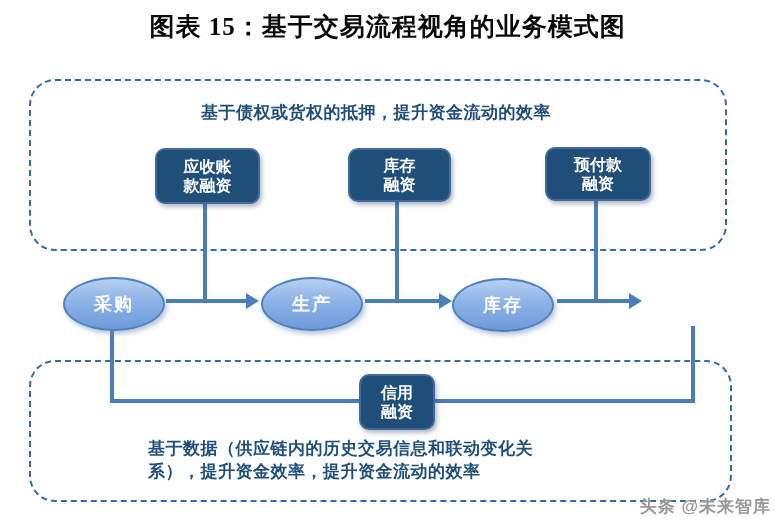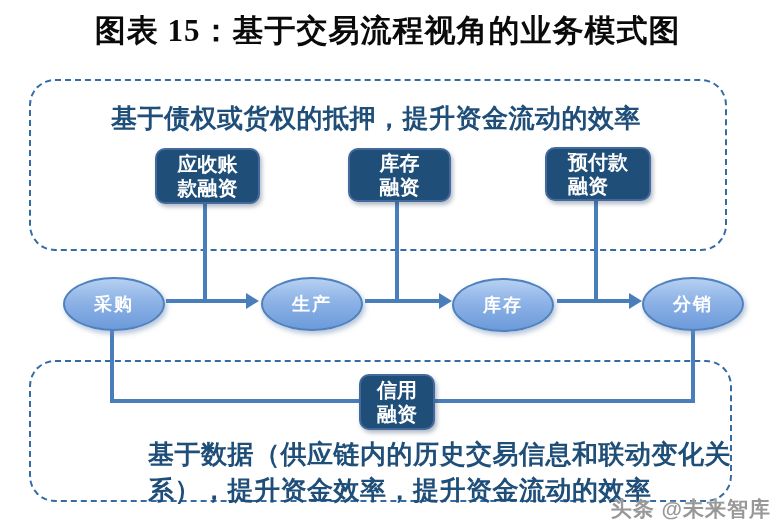--- a/index.html
+++ b/index.html
@@ -3,39 +3,39 @@
 <meta charset="utf-8">
 <style>
   html,body { margin:0; padding:0; background:#ffffff; }
   .canvas {
     position:relative; width:775px; height:529px; background:#ffffff;
     font-family:"Liberation Sans","DejaVu Sans",sans-serif; overflow:hidden;
   }
   .title {
     position:absolute; top:10px; left:0; width:100%; text-align:center;
     font-family:"Liberation Serif","DejaVu Serif",serif;
-    font-weight:bold; font-size:31px; color:#0a0a0a; letter-spacing:1px;
+    font-weight:bold; font-size:25px; color:#0a0a0a; letter-spacing:1px;
   }
   .dashed-box {
     position:absolute; border:2px dashed #356BA5; border-radius:26px;
     background:transparent; z-index:0;
   }
   .top-box    { left:29px; top:79px;  width:694px; height:168px; }
   .bottom-box { left:29px; top:360px; width:699px; height:138px; }
   .section-caption {
-    position:absolute; color:#1F4E79; font-weight:bold; font-size:26px;
+    position:absolute; color:#1F4E79; font-weight:bold; font-size:17px;
     letter-spacing:0.5px; z-index:2;
   }
   .top-caption { left:29px; top:101px; width:694px; text-align:center; }
   .bottom-caption { left:148px; top:437px; white-space:pre-line; line-height:1.38; }
   .navy-box {
     position:absolute; background:#1F4E79; border:2px solid #44699C;
-    border-radius:10px; color:#ffffff; font-weight:bold; font-size:20px;
+    border-radius:10px; color:#ffffff; font-weight:bold; font-size:16px;
     line-height:1.2; display:flex; align-items:center; justify-content:center;
-    text-align:left; white-space:pre-line;
+    text-align:center; white-space:pre-line;
     box-shadow:2px 3px 4px rgba(40,60,90,0.35); z-index:4;
   }
   .fin1 { left:155px; top:148px; width:101px; height:52px; }
   .fin2 { left:348px; top:148px; width:99px;  height:50px; }
   .fin3 { left:545px; top:147px; width:102px; height:50px; }
   .credit-box { left:359px; top:374px; width:72px; height:52px; }
   .vline { position:absolute; width:4px; background:#4A7EBB; z-index:2; }
   .hline { position:absolute; height:4px; background:#4A7EBB; z-index:1; }
   .vl-fin1 { left:203px; top:196px; height:107px; }
   .vl-fin2 { left:395px; top:196px; height:107px; }
@@ -57,21 +57,21 @@
   .harrow { position:absolute; height:4px; background:#4A7EBB; z-index:2; }
   .harrow::after {
     content:""; position:absolute; right:-13px; top:-6px; width:0; height:0;
     border-left:13px solid #4A7EBB;
     border-top:8px solid transparent; border-bottom:8px solid transparent;
   }
   .arrow1 { left:166px; top:299px; width:80px; }
   .arrow2 { left:365px; top:299px; width:74px; }
   .arrow3 { left:557px; top:299px; width:72px; }
   .watermark {
-    position:absolute; right:4px; top:495px; color:#989898; font-size:21px;
+    position:absolute; right:4px; top:495px; color:#989898; font-size:17px;
     font-weight:bold; letter-spacing:1px; z-index:6;
     text-shadow:0 0 2px rgba(255,255,255,0.9);
     margin-left:39px;
   }
 </style>
 </head>
 <body>
 
 <div class="canvas">
 
@@ -87,21 +87,20 @@
   <div class="navy-box fin3">预付款
 融资</div>
 
   <div class="vline vl-fin1"></div>
   <div class="vline vl-fin2"></div>
   <div class="vline vl-fin3"></div>
 
   <div class="ellipse node2">生产</div>
   <div class="ellipse node1">采购</div>
   <div class="ellipse node3">库存</div>
-  <div class="ellipse node4">分销</div>
 
   <div class="harrow arrow1"></div>
   <div class="harrow arrow2"></div>
   <div class="harrow arrow3"></div>
 
   <div class="vline vl-uleft"></div>
   <div class="vline vl-uright"></div>
   <div class="hline hl-ubottom"></div>
 
   <div class="dashed-box bottom-box"></div>

